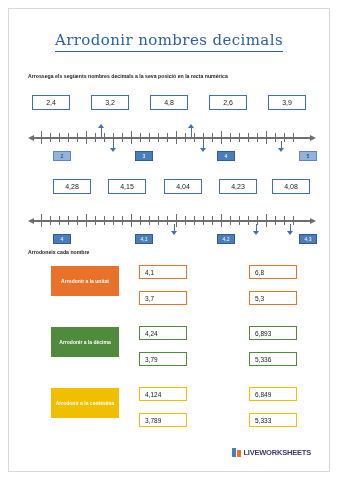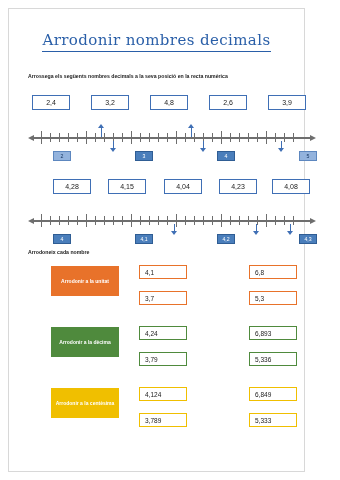--- a/index.html
+++ b/index.html
@@ -6,21 +6,21 @@
   body{
     width:340px;height:480px;
     background:#ffffff;
     font-family:"Liberation Sans", sans-serif;
     overflow:hidden;
     position:relative;
   }
   .sheet{
     position:absolute;
     left:8px;top:8px;
-    width:297px;height:464px;
+    width:322px;height:464px;
     border:1px solid #d8d8d8;
     background:#fff;
     box-sizing:border-box;
   }
   .title{
     position:absolute;
     left:0;top:22px;width:100%;
     text-align:center;
     font-family:"DejaVu Serif", serif;
     font-size:15px;
@@ -293,14 +293,18 @@
   <div class="ansbox b-green" style="left:130px;top:343px;">3,79</div>
   <div class="ansbox b-green" style="left:240px;top:317px;">6,893</div>
   <div class="ansbox b-green" style="left:240px;top:343px;">5,336</div>
 
   <div class="cat cat-yellow" style="left:42px;top:379px;">Arrodonir a la centèsima</div>
   <div class="ansbox b-yellow" style="left:130px;top:378px;">4,124</div>
   <div class="ansbox b-yellow" style="left:130px;top:404px;">3,789</div>
   <div class="ansbox b-yellow" style="left:240px;top:378px;">6,849</div>
   <div class="ansbox b-yellow" style="left:240px;top:404px;">5,333</div>
 
+  <div class="footer">
+    <span class="lw-mark"></span>
+    <span class="lw-text">LIVEWORKSHEETS</span>
+  </div>
 
 </div>
 
 </body></html>

